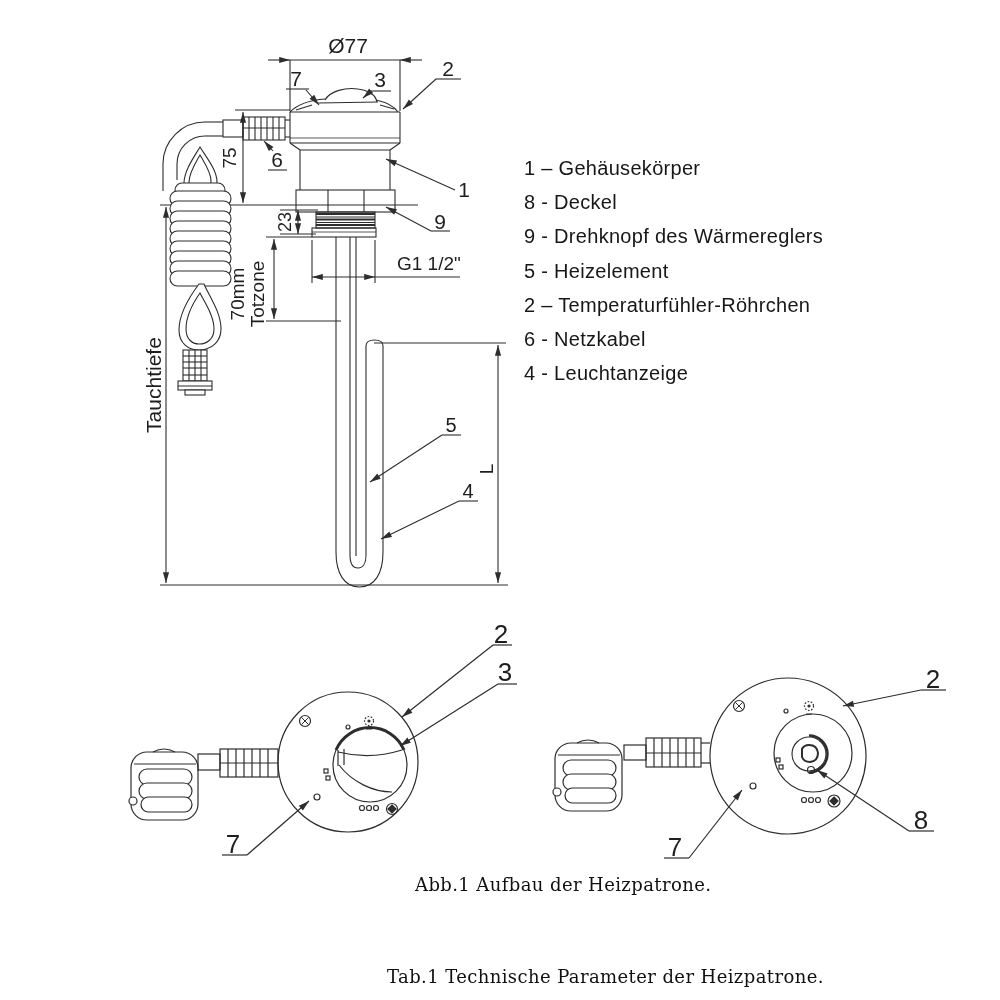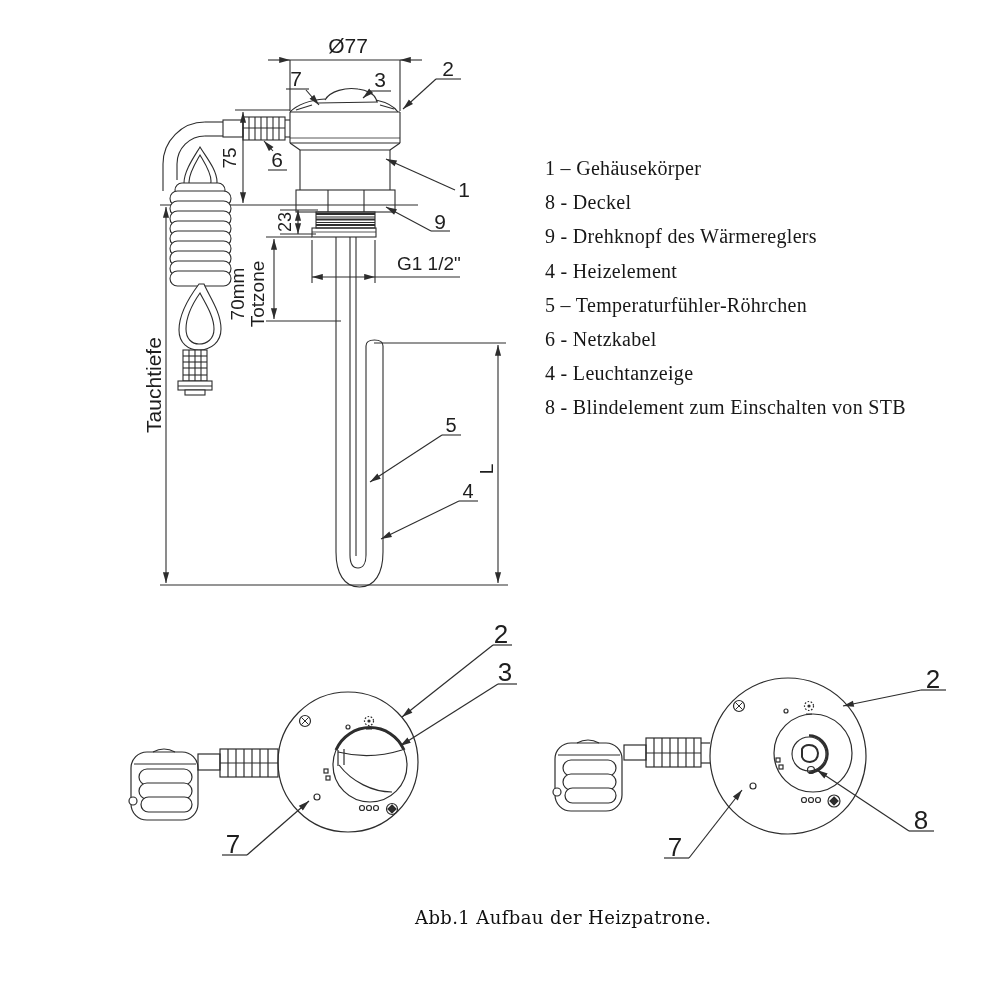--- a/index.html
+++ b/index.html
@@ -1,25 +1,25 @@
 <!DOCTYPE html>
 <html><head>
 <meta charset="utf-8">
 <style>
   html,body{margin:0;padding:0;background:#ffffff;}
   #page{position:relative;width:992px;height:1000px;background:#ffffff;overflow:hidden;
         font-family:"Liberation Sans",sans-serif;color:#1c1c1c;margin-left:28px;}
   #drawing{position:absolute;left:0;top:0;}
   svg text{fill:#1e1e1e;font-family:"Liberation Sans",sans-serif;}
   .cad{font-weight:400;}
-  .legend{position:absolute;left:517px;top:151px;font-family:Liberation Serif, serif;
+  .legend{position:absolute;left:496px;top:151px;font-family:Liberation Sans, sans-serif;
           font-size:20px;line-height:34.2px;color:#171717;letter-spacing:0.3px;white-space:nowrap;}
   .caption{position:absolute;font-family:"DejaVu Serif","Liberation Serif",serif;font-size:18px;
            color:#101010;letter-spacing:0.4px;white-space:nowrap;}
-  #caption-figure{left:387px;top:907px;}
+  #caption-figure{left:387px;top:874px;}
   #caption-table{left:359px;top:966px;}
 </style>
 </head>
 <body>
 
 <div id="page">
 
 <svg id="drawing" width="1000" height="1000" viewBox="0 0 1000 1000">
   <defs>
     <marker id="arw" markerWidth="12" markerHeight="7" refX="11.2" refY="3.5" orient="auto-start-reverse" markerUnits="userSpaceOnUse">
@@ -337,22 +337,22 @@
       <text class="cad" x="893" y="829" font-size="26" text-anchor="middle">8</text>
       <text class="cad" x="647" y="856" font-size="26" text-anchor="middle">7</text>
     </g>
   </g>
 </svg>
 
   <div class="legend">
     <div>1 – Gehäusekörper</div>
     <div>8 - Deckel</div>
     <div>9 - Drehknopf des Wärmereglers</div>
-    <div>4 - Heizelement</div>
-    <div>5 – Temperaturfühler-Röhrchen</div>
+    <div>5 - Heizelement</div>
+    <div>2 – Temperaturfühler-Röhrchen</div>
     <div>6 - Netzkabel</div>
     <div>4 - Leuchtanzeige</div>
-    <div>8 - Blindelement zum Einschalten von STB</div>
   </div>
 
   <div id="caption-figure" class="caption">Abb.1 Aufbau der Heizpatrone.</div>
+  <div id="caption-table" class="caption">Tab.1 Technische Parameter der Heizpatrone.</div>
 
 </div>
 
 </body></html>

